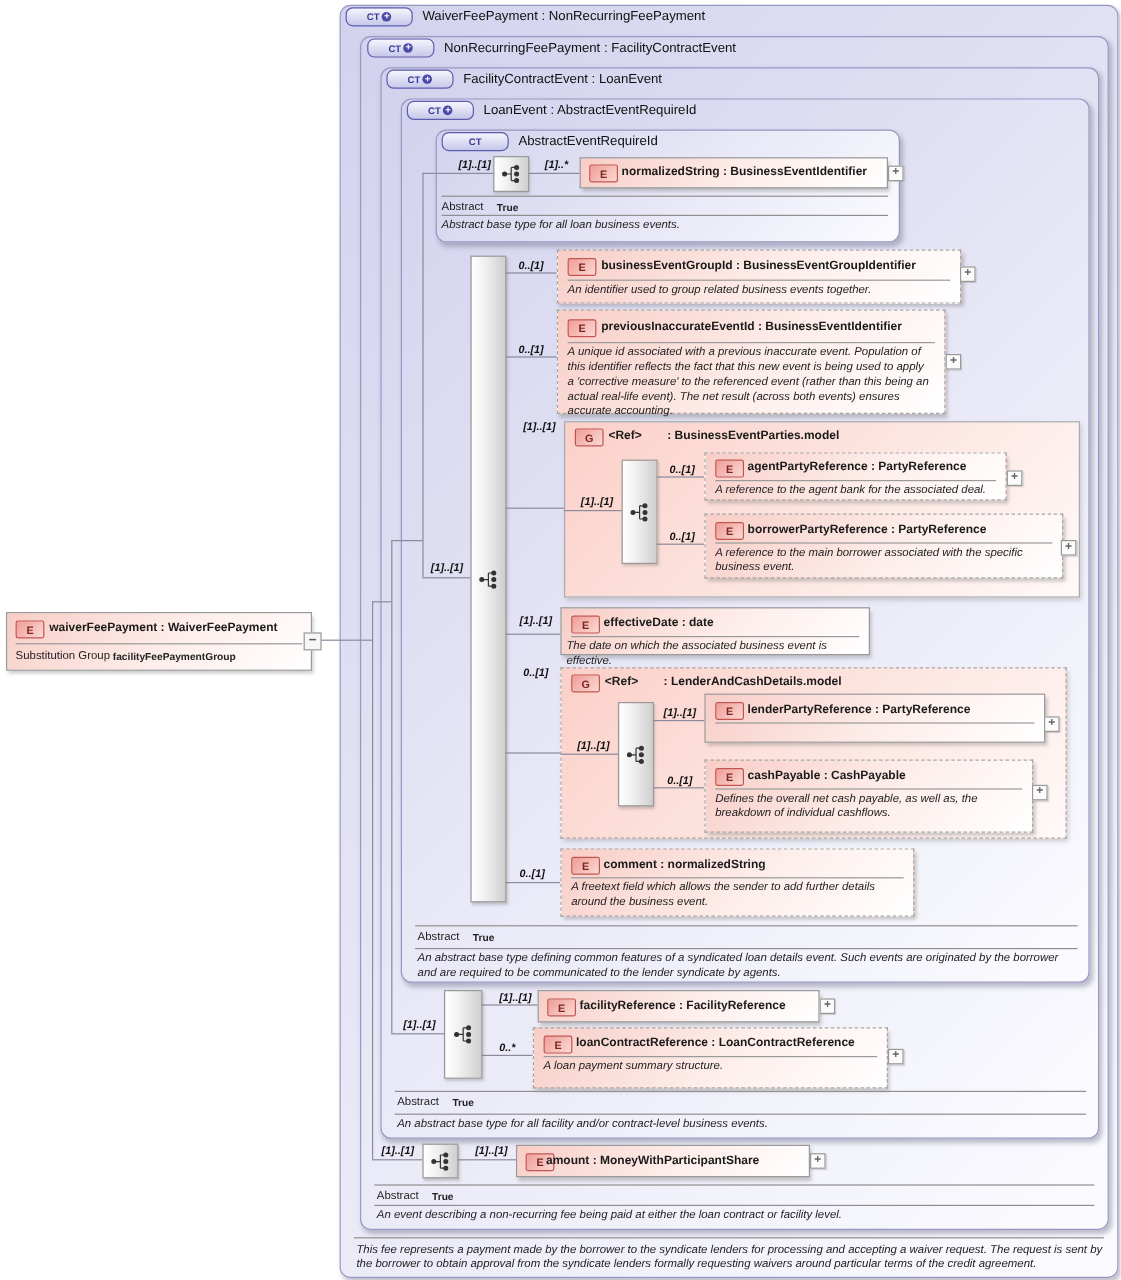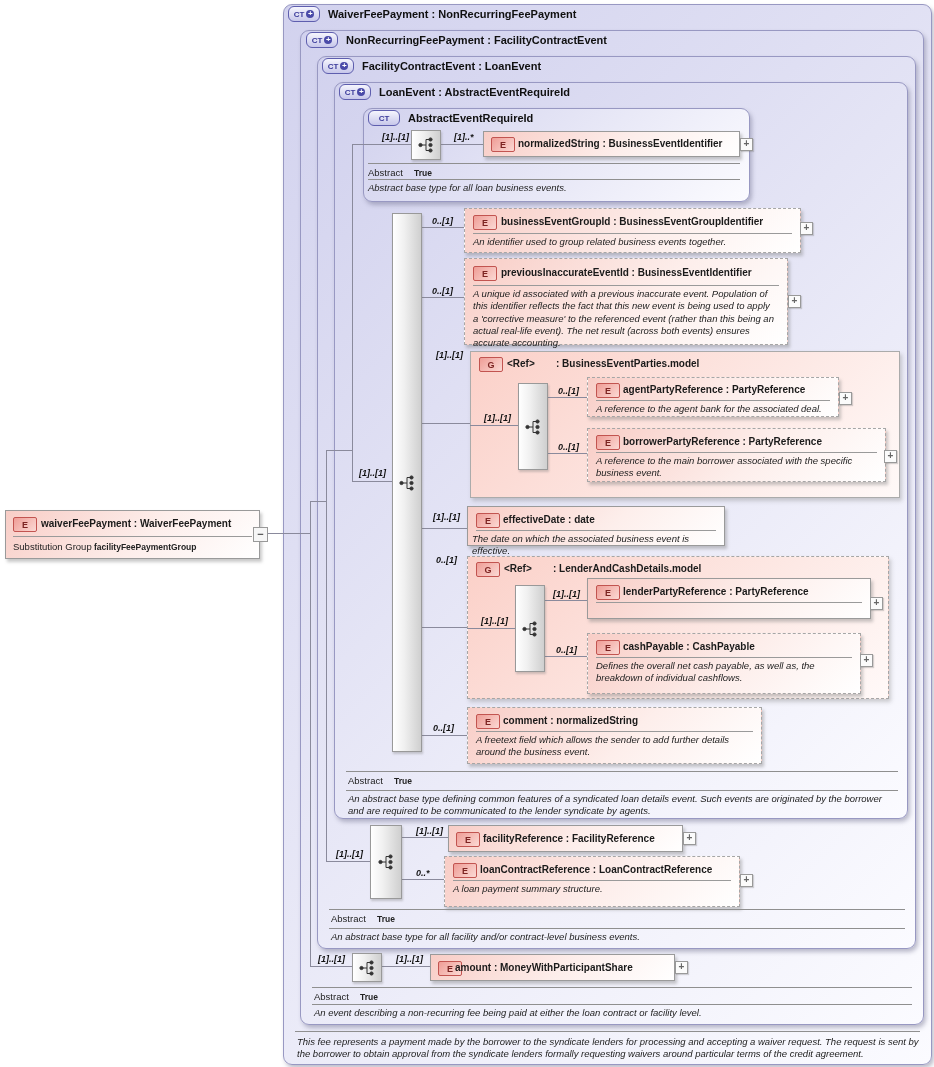--- a/index.html
+++ b/index.html
@@ -2,23 +2,23 @@
 <html><head>
 <meta charset="utf-8">
 <style>
   html,body{margin:0;padding:0;background:#fff;}
   #canvas{position:relative;width:934px;height:1067px;background:#ffffff;
           font-family:"Liberation Sans",sans-serif;overflow:hidden;}
   .box{position:absolute;border:1px solid #9898c2;border-radius:9px;
        background:linear-gradient(135deg,#d2d2ee 0%,#e4e4f5 45%,#fbfbff 100%);
        box-shadow:2px 3px 4px rgba(110,110,140,.45);}
   .hdr{position:absolute;display:flex;align-items:center;gap:8px;white-space:nowrap;}
-  .hdr .t{font-weight:bold;font-size:11px;color:#101010;}
+  .hdr .t{font-weight:normal;font-size:11px;color:#101010;}
   .ct{display:inline-flex;align-items:center;justify-content:center;gap:2px;
-      min-width:24px;height:14px;padding:0 3px;border:1px solid #5e5eae;border-radius:6px;
+      min-width:24px;height:14px;padding:0 15px;border:1px solid #5e5eae;border-radius:6px;
       background:linear-gradient(180deg,#f5f5fd,#c7c7ea);
       font-size:8px;font-weight:bold;color:#3a3a9a;}
   .ct .plusdot{width:8px;height:8px;border-radius:50%;background:#4a4aa8;color:#fff;
       font-size:8px;line-height:8px;text-align:center;font-weight:bold;}
   .ebox{position:absolute;border:1px solid #9a9a9a;
        background:linear-gradient(135deg,#f8cdc6 0%,#fdeeeb 55%,#ffffff 100%);
        box-shadow:2px 3px 3px rgba(120,120,120,.4);}
   .ebox.dashed{border:1px dashed #a6a6a6;}
   .gbox{position:absolute;border:1px solid #ababab;
        background:linear-gradient(135deg,#fbd0c8 0%,#fde9e5 60%,#fff9f8 100%);

